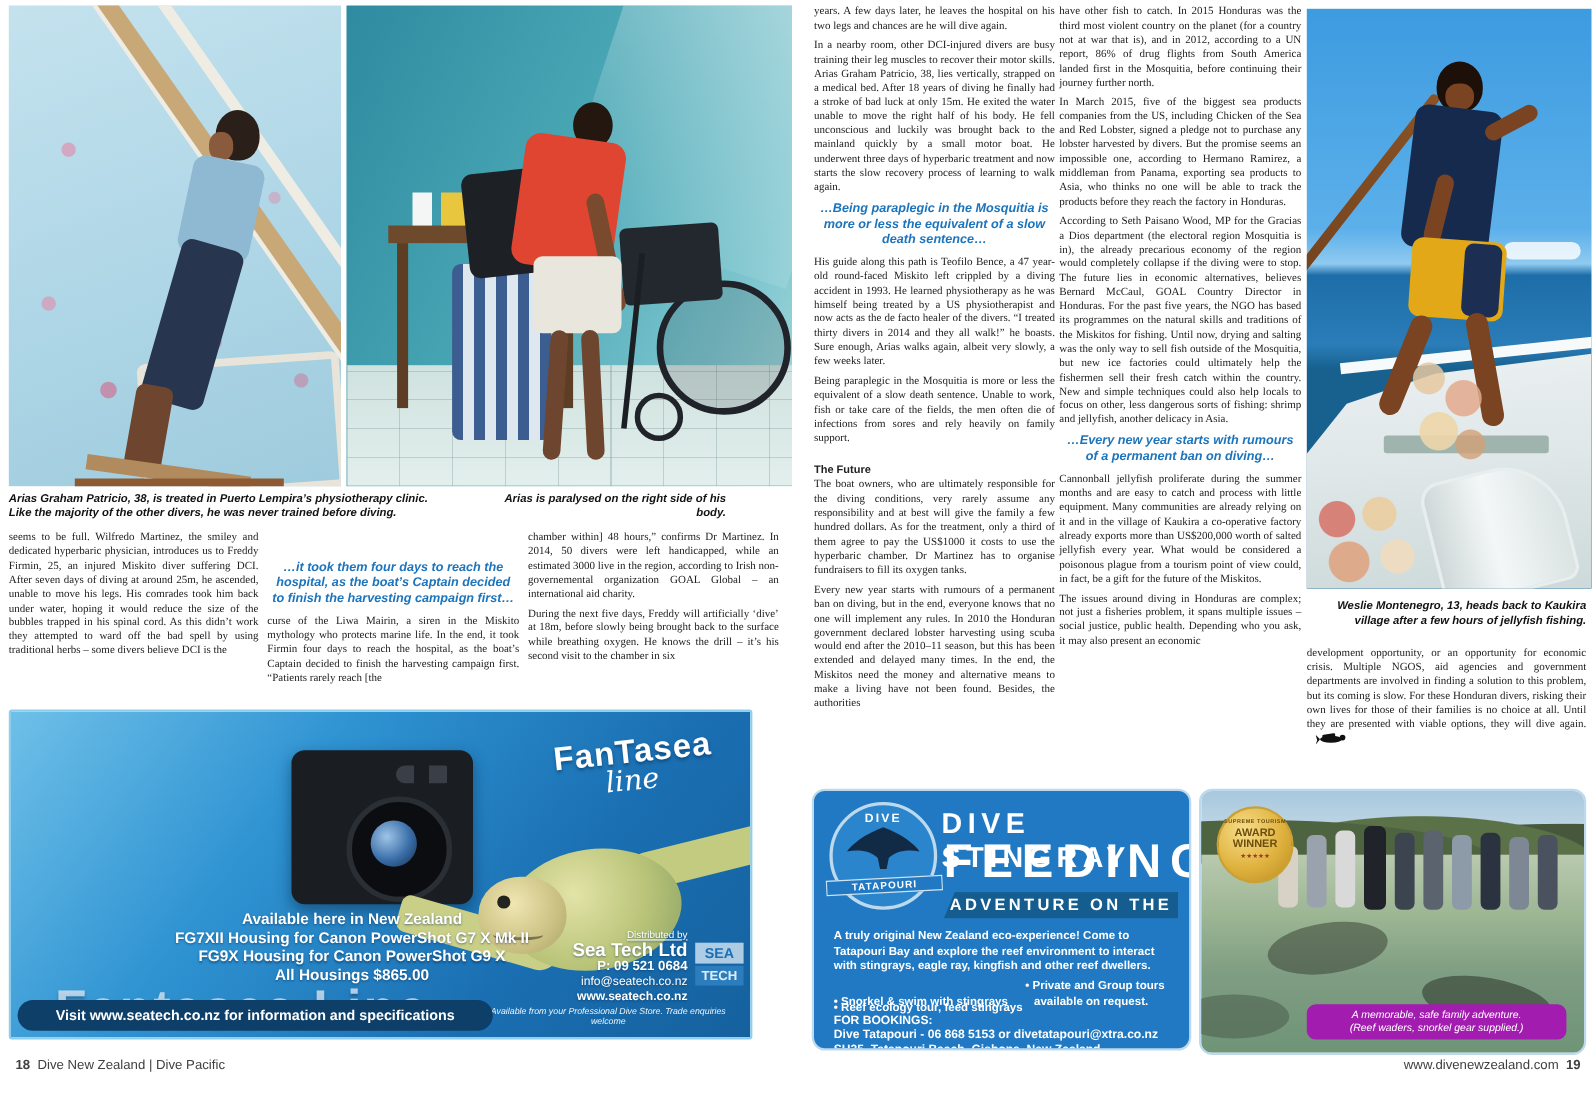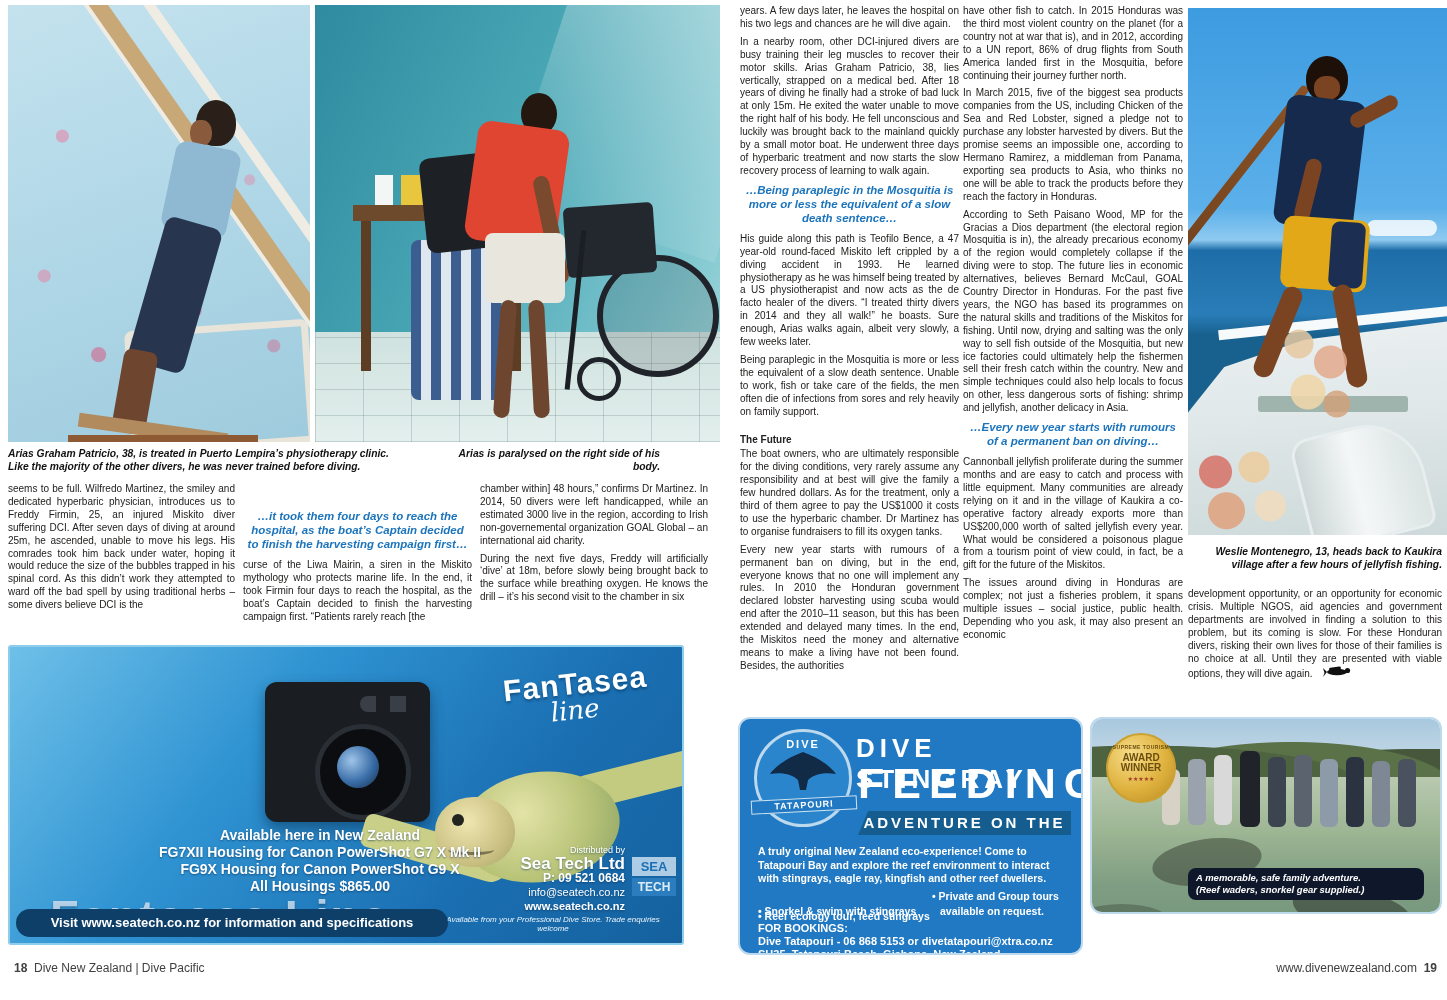--- a/index.html
+++ b/index.html
@@ -1,20 +1,20 @@
 <!DOCTYPE html>
 <html><head>
 <meta charset="utf-8">
 <style>
   html,body{margin:0;padding:0;background:#ffffff;}
   body{width:1447px;height:1000px;position:relative;overflow:hidden;
        font-family:"Liberation Sans","DejaVu Sans",sans-serif;color:#1d1d1b;}
   
   .col{position:absolute;font-size:10px;line-height:12.9px;text-align:justify;color:#23211f;}
-  .col p{margin:0 0 5px 0;}
+  .col p{margin:0 0 5px 0;font-family:Liberation Serif, serif;}
   .pullquote{color:#1c74bc;font-weight:bold;font-style:italic;text-align:center;
              font-size:11.5px;line-height:14px;margin:4px 4px 8px 4px;}
   .subhead{font-weight:bold;margin:16px 0 1px 0;}
   .caption{position:absolute;font-size:10.3px;line-height:13px;font-weight:bold;font-style:italic;color:#121212;}
   .footer{position:absolute;font-size:12px;color:#404040;}
   .folio{font-weight:bold;}
   
   .photo{position:absolute;overflow:hidden;}
   .shape{position:absolute;}
   
@@ -25,33 +25,33 @@
       text-shadow:0 1px 2px rgba(0,40,80,.55);}
   .fan-big{font-size:47px;font-weight:bold;color:rgba(210,226,240,.82);letter-spacing:2px;
       text-shadow:0 2px 3px rgba(10,50,90,.4);}
   .fan-tag{font-size:12.5px;color:rgba(235,245,252,.75);letter-spacing:1px;}
   .fan-strip{position:absolute;left:6px;bottom:6px;width:432px;height:28px;border-radius:14px;
       background:#0e3f69;color:#fff;font-size:13px;font-weight:bold;line-height:28px;text-align:center;}
   .seatech{color:#fff;text-align:right;line-height:14px;text-shadow:0 1px 2px rgba(0,40,80,.5);}
   
   .ad-sting-left{position:absolute;left:738px;top:717px;width:345px;height:238px;border-radius:12px;
       background:#2079c2;border:2px solid #bcd9ee;box-sizing:border-box;overflow:hidden;color:#fff;}
-  .ad-sting-right{position:absolute;left:1090px;top:717px;width:352px;height:197px;border-radius:12px;
+  .ad-sting-right{position:absolute;left:1090px;top:717px;width:352px;height:242px;border-radius:12px;
       overflow:hidden;border:2px solid #bcd9ee;box-sizing:border-box;}
   .st-title1{font-weight:bold;font-size:26px;letter-spacing:5px;}
   .st-title2{font-weight:bold;font-size:43px;letter-spacing:8px;line-height:40px;}
   .st-ribbon{background:#155d8f;color:#fff;font-weight:bold;font-size:15px;letter-spacing:3px;
       text-align:center;line-height:24px;}
   .st-body{font-size:10.5px;font-weight:bold;line-height:13.5px;}
   .st-bullet{font-size:10.5px;font-weight:bold;line-height:15px;}
   .badge{position:absolute;left:14px;top:14px;width:66px;height:66px;border-radius:50%;
       background:radial-gradient(circle at 35% 30%,#f7dd8a,#dfb23e 55%,#b98a22 100%);
       border:2px solid #caa132;text-align:center;color:#6b4e0d;}
-  .ph-cap{position:absolute;background:#0f172a;color:#fff;border-radius:8px;
-      font-size:9.5px;font-weight:bold;font-style:italic;line-height:12px;text-align:left;padding:4px 8px;}
+  .ph-cap{position:absolute;background:#a21caf;color:#fff;border-radius:8px;
+      font-size:9.5px;font-weight:normal;font-style:italic;line-height:12px;text-align:center;padding:4px 8px;}
 </style>
 </head>
 <body>
 
 <div class="photo" style="left:8px;top:5px;width:302px;height:437px;
             background:
               radial-gradient(circle at 18% 30%, rgba(231,126,161,.55) 0 6px, transparent 7px),
               radial-gradient(circle at 48% 18%, rgba(231,126,161,.45) 0 5px, transparent 6px),
               radial-gradient(circle at 12% 62%, rgba(231,126,161,.5) 0 6px, transparent 7px),
               radial-gradient(circle at 30% 80%, rgba(214,90,130,.55) 0 7px, transparent 8px),
@@ -145,21 +145,21 @@
   <div class="shape fan-lines" style="left:30px;top:180px;width:560px;">
     <div>Available here in New Zealand</div>
     <div>FG7XII Housing for Canon PowerShot G7 X Mk II</div>
     <div>FG9X Housing for Canon PowerShot G9 X</div>
     <div>All Housings $865.00</div>
   </div>
   <div class="shape fan-big" style="left:40px;top:242px;">Fantasea Line</div>
   <div class="shape fan-tag" style="left:48px;top:262px;width:340px;background:rgba(90,150,190,.35);padding:1px 4px;">Water Sports Photo Products and Accessories</div>
 
   <div class="shape seatech" style="left:400px;top:196px;width:215px;">
-    <div style="font-size:9px;">Distributed by</div>
+    <div style="font-size:9px;text-decoration:underline;">Distributed by</div>
     <div style="font-size:17px;font-weight:bold;">Sea Tech Ltd</div>
     <div style="font-size:12px;font-weight:bold;">P: 09 521 0684</div>
     <div style="font-size:11px;">info@seatech.co.nz</div>
     <div style="font-size:11px;font-weight:bold;">www.seatech.co.nz</div>
   </div>
   <div class="shape" style="left:622px;top:210px;width:44px;">
     <div style="background:rgba(200,222,240,.85);color:#1a6fb5;font-weight:bold;font-size:13px;text-align:center;padding:2px 0;">SEA</div>
     <div style="background:rgba(46,127,192,.9);color:#dcecf8;font-weight:bold;font-size:12px;text-align:center;padding:2px 0;margin-top:2px;">TECH</div>
   </div>
   <div class="shape" style="left:420px;bottom:10px;width:246px;color:#eaf4fb;font-size:8px;font-style:italic;text-align:center;">Available from your Professional Dive Store. Trade enquiries welcome</div>

